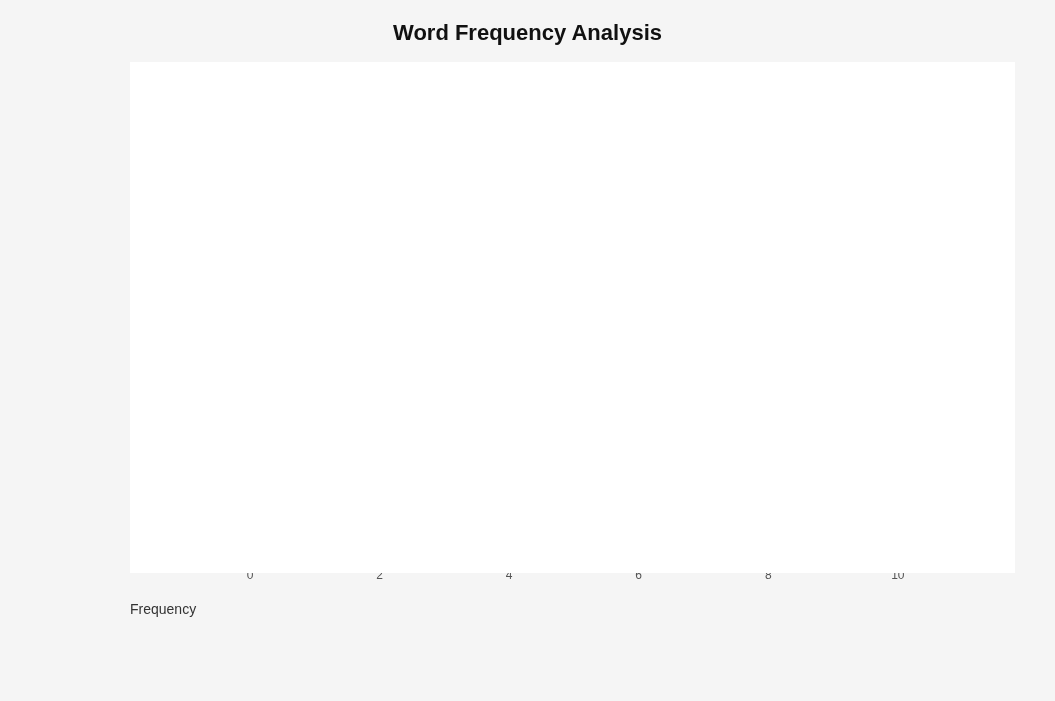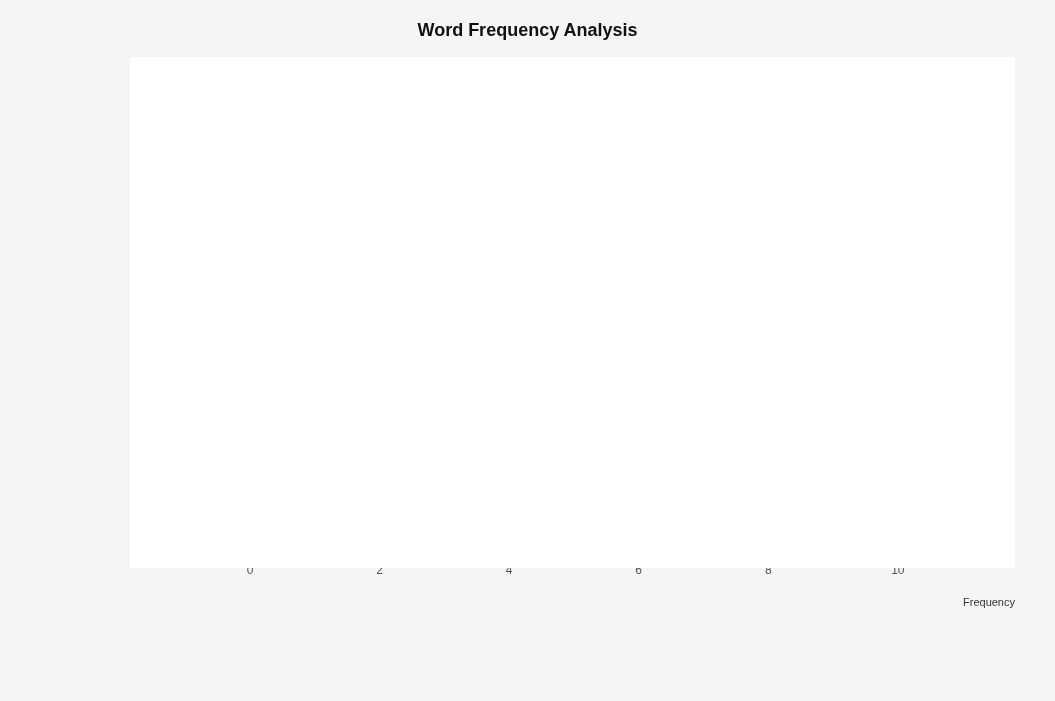--- a/index.html
+++ b/index.html
@@ -14,29 +14,29 @@
     }
     .chart-container {
       background: #f5f5f5;
       width: 1055px;
       height: 701px;
       position: relative;
       padding: 20px 40px 80px 130px;
     }
     .chart-title {
       text-align: center;
-      font-size: 18px;
+      font-size: 22px;
       font-weight: bold;
       color: #111;
       margin-bottom: 16px;
       margin-left: -90px;
     }
     .x-label {
-      text-align: right;
-      font-size: 11px;
+      text-align: left;
+      font-size: 14px;
       color: #333;
       margin-top: 4px;
     }
   </style>
 </head>
 <body>
 
 <div class="chart-container">
   <div class="chart-title">Word Frequency Analysis</div>
 

